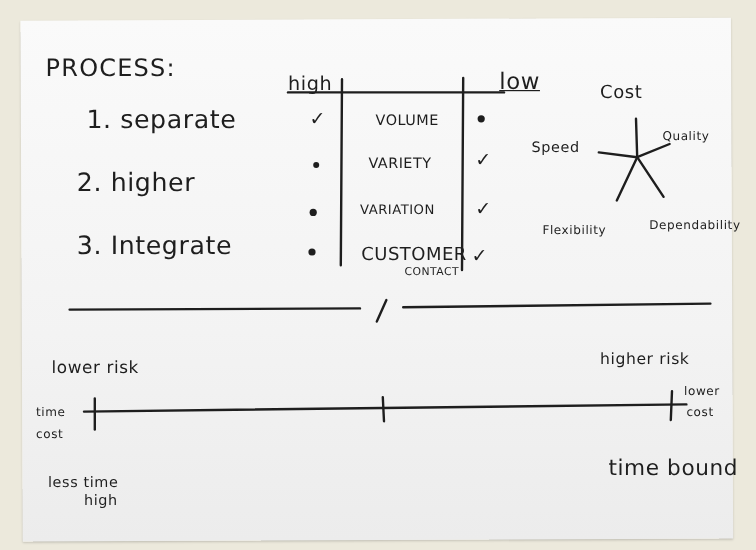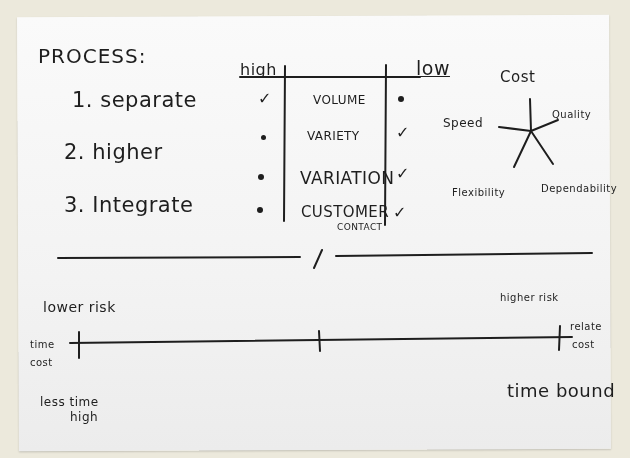--- a/index.html
+++ b/index.html
@@ -83,36 +83,36 @@
 
 <div class="hand mark" style="left:258px; top:89px;">✓</div>
 <div class="hand row-label" style="left:301px; top:93px;margin-left:12px;">VOLUME</div>
 <div class="dot" style="left:398px; top:96px;"></div>
 
 <div class="dot" style="left:261px; top:135px; width:5px; height:5px;"></div>
 <div class="hand row-label" style="left:307px; top:129px;">VARIETY</div>
 <div class="hand mark" style="left:396px; top:123px;">✓</div>
 
 <div class="dot" style="left:258px; top:174px;"></div>
-<div class="hand row-label" style="left:300px; top:168px; font-size:17px;">VARIATION</div>
+<div class="hand row-label" style="left:300px; top:168px; font-size:11px;">VARIATION</div>
 <div class="hand mark" style="left:396px; top:164px;">✓</div>
 
 <div class="dot" style="left:257px; top:207px;"></div>
 <div class="hand row-label" style="left:301px; top:203px; font-size:15px;">CUSTOMER</div>
 <div class="hand row-label" style="left:325px; top:222px; font-size:9px;padding-left:12px;">CONTACT</div>
 <div class="hand mark" style="left:393px; top:203px;">✓</div>
 
 <div class="hand small" style="left:500px; top:68px; font-size:15px;">Cost</div>
 <div class="hand tiny" style="left:552px; top:106px;">Quality</div>
 <div class="hand tiny" style="left:541px; top:180px; font-size:10px;">Dependability</div>
 <div class="hand tiny" style="left:452px; top:184px; font-size:10px;text-align:center;">Flexibility</div>
 <div class="hand tiny" style="left:443px; top:114px; font-size:12px;">Speed</div>
 
 <div class="hand small" style="left:43px; top:299px; font-size:14px;">lower risk</div>
 <div class="hand tiny" style="left:30px; top:336px;">time</div>
 <div class="hand tiny" style="left:30px; top:354px;">cost</div>
 <div class="hand tiny" style="left:40px; top:393px; font-size:12px;">less time</div>
 <div class="hand tiny" style="left:70px; top:408px; font-size:12px;">high</div>
 
-<div class="hand small" style="left:500px; top:292px; font-size:10px;">higher risk</div>
-<div class="hand tiny" style="left:570px; top:318px; font-size:10px;">relate</div>
+<div class="hand small" style="left:500px; top:292px; font-size:13px;">higher risk</div>
+<div class="hand tiny" style="left:570px; top:318px; font-size:10px;">lower</div>
 <div class="hand tiny" style="left:572px; top:336px; font-size:10px;">cost</div>
 <div class="hand small" style="left:507px; top:380px; font-size:18px;">time bound</div>
 
 </body></html>

